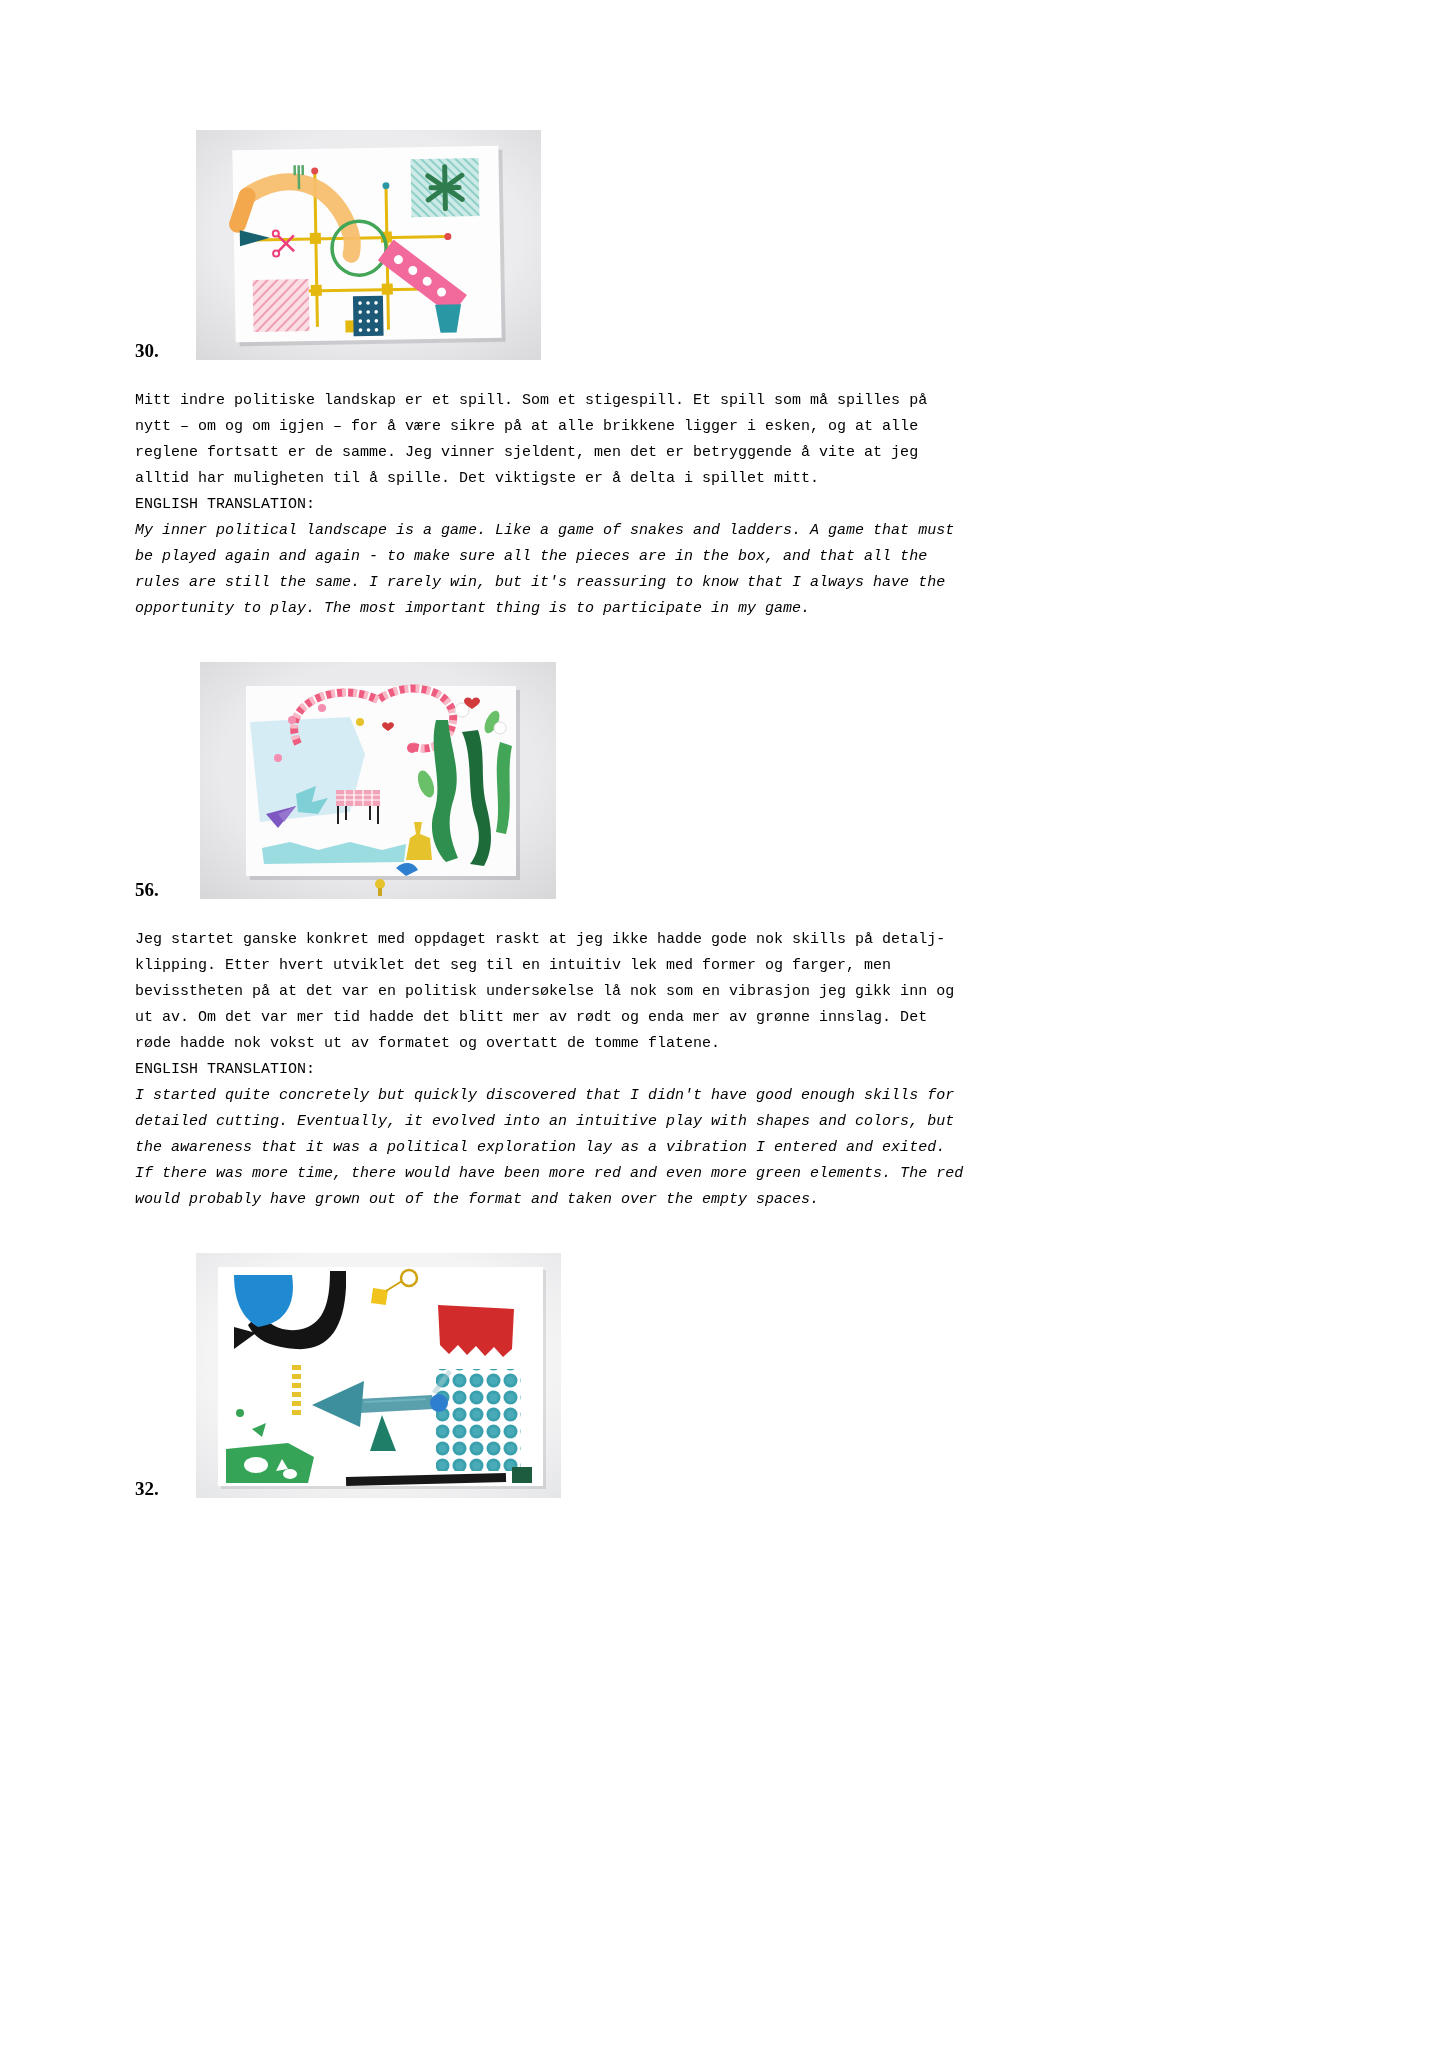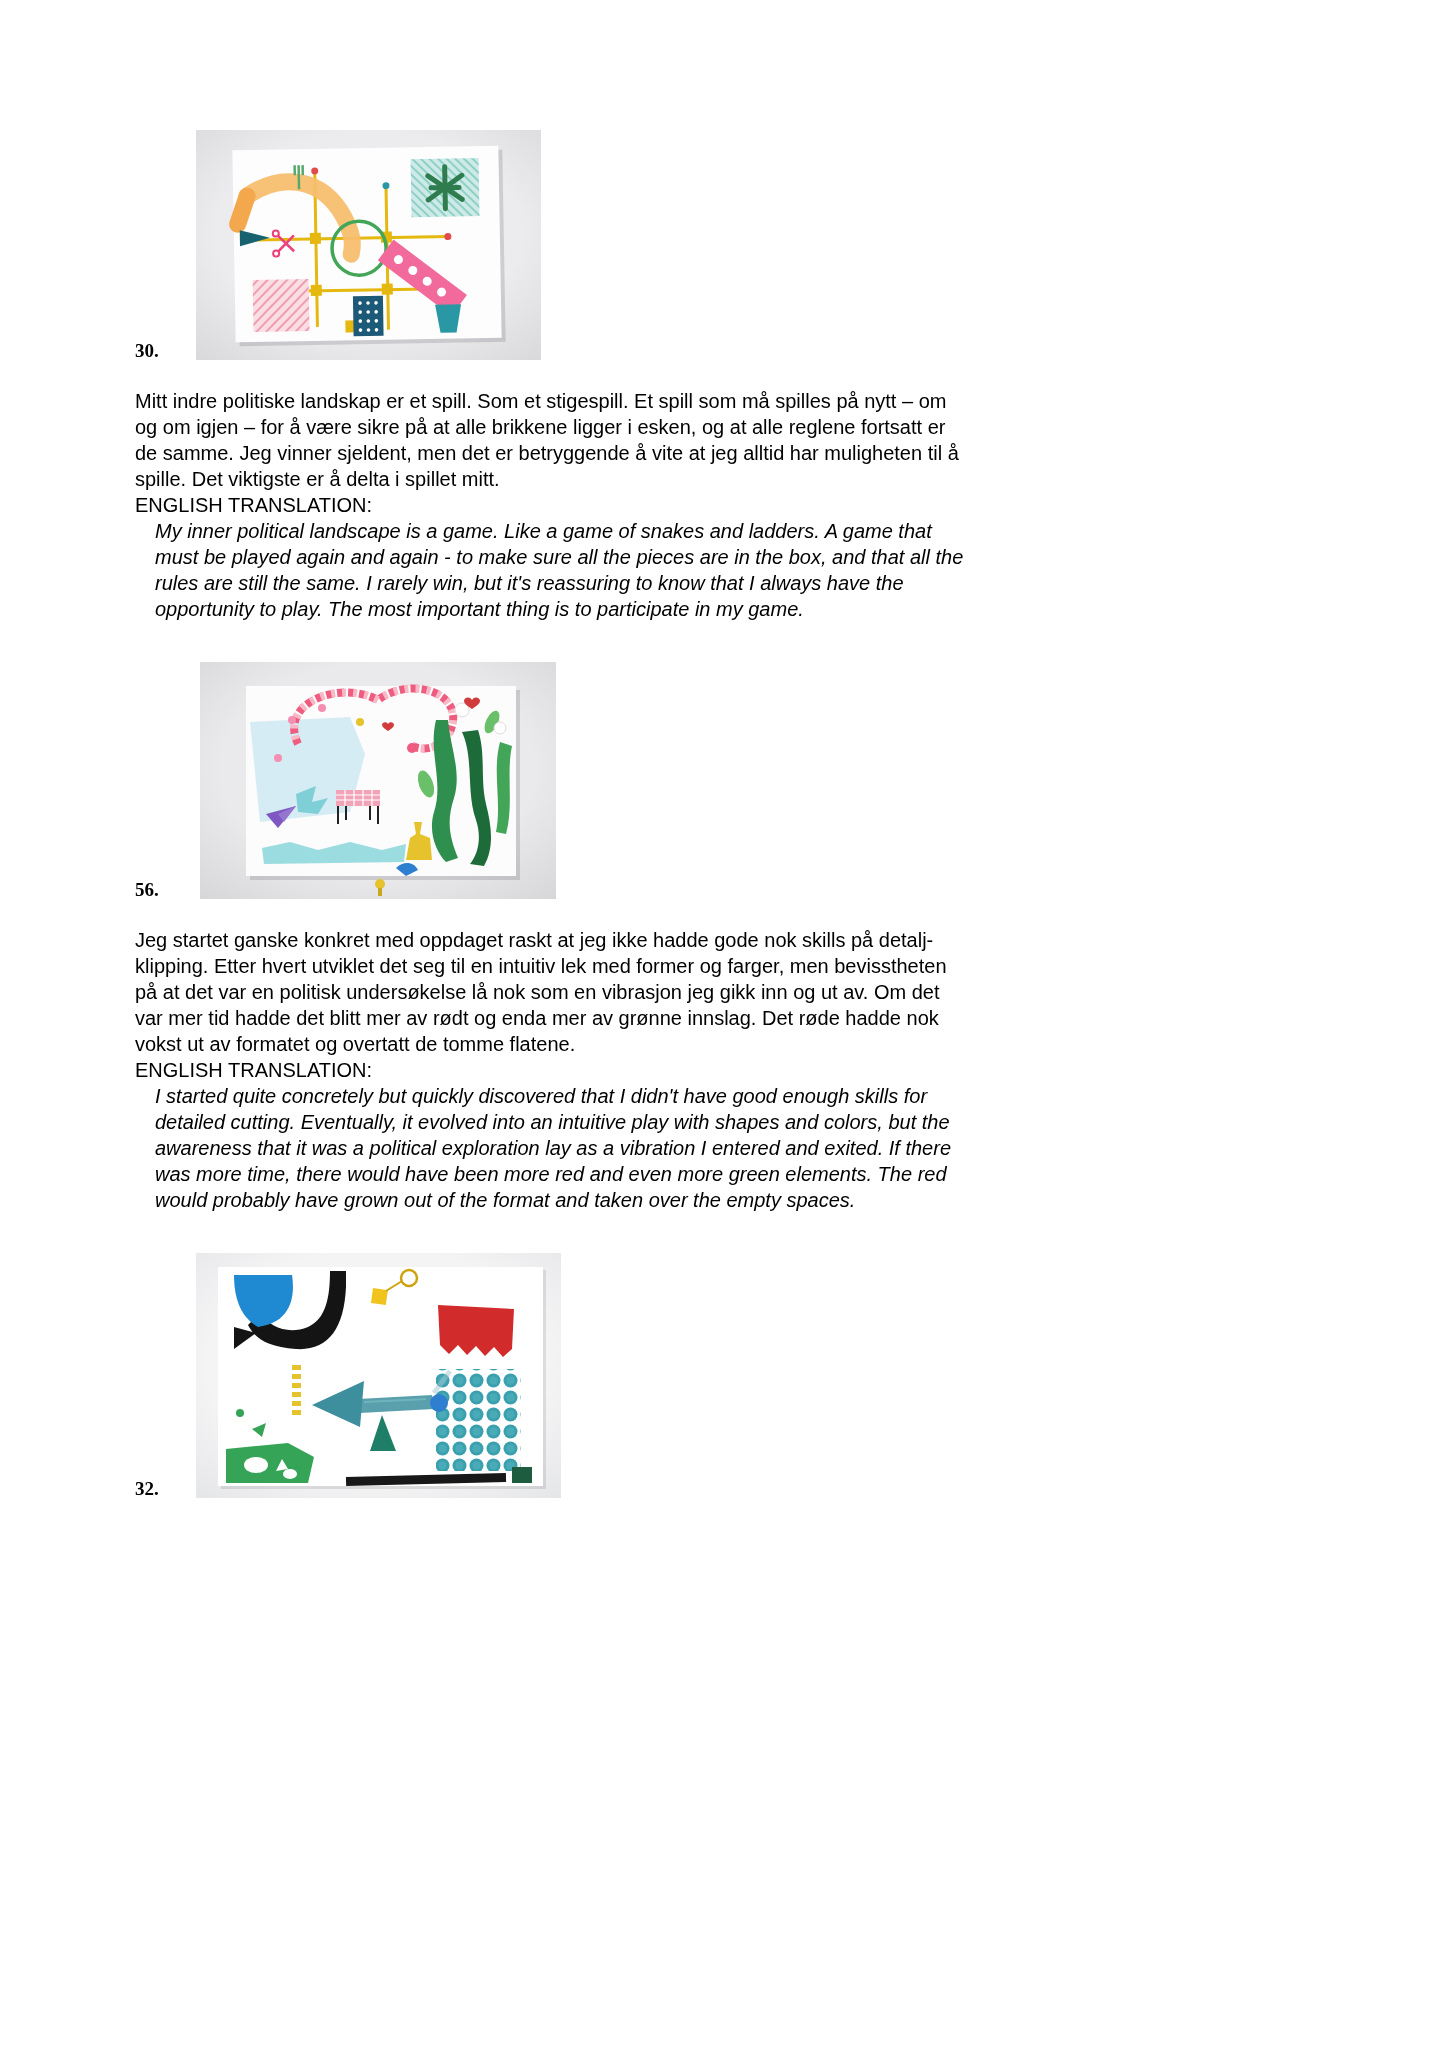--- a/index.html
+++ b/index.html
@@ -27,26 +27,27 @@
     position: absolute;
     left: 0;
     bottom: 0;
     font-size: 19px;
     font-weight: 700;
     line-height: 1;
     font-family: Liberation Serif, serif;
   }
   p {
     margin: 0;
-    font-size: 20px;
+    font-size: 15px;
     line-height: 26px;
+    font-family: Liberation Mono, monospace;
   }
   .para { margin-top: 28px; }
   .trans-heading { }
-  .italic { font-style: italic; margin-left: 20px; }
+  .italic { font-style: italic; }
 </style>
 </head>
 <body>
 
 <main class="content">
 
   <section>
     <div class="photo-block pb-1">
       <svg class="photo" width="345" height="230" viewBox="0 0 345 230" role="img" aria-label="Photo of an abstract collage on white paper: orange folded band, thin yellow grid lines with small yellow squares, teal striped square with dark green asterisk, green ring, pink band with white dots, pink crosshatched square, navy dotted block, teal cup and cone">
         <defs>

